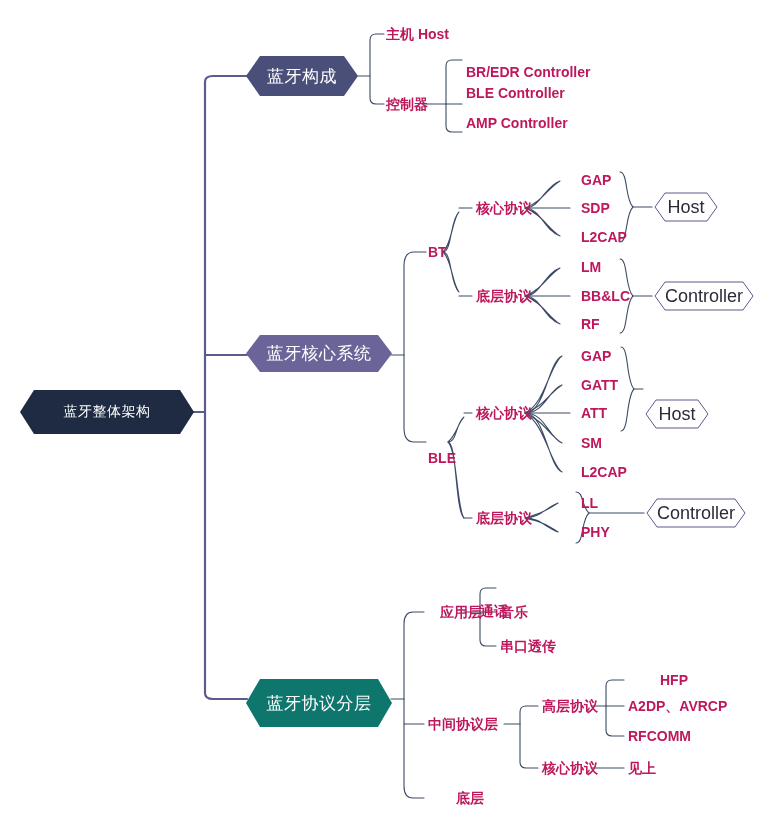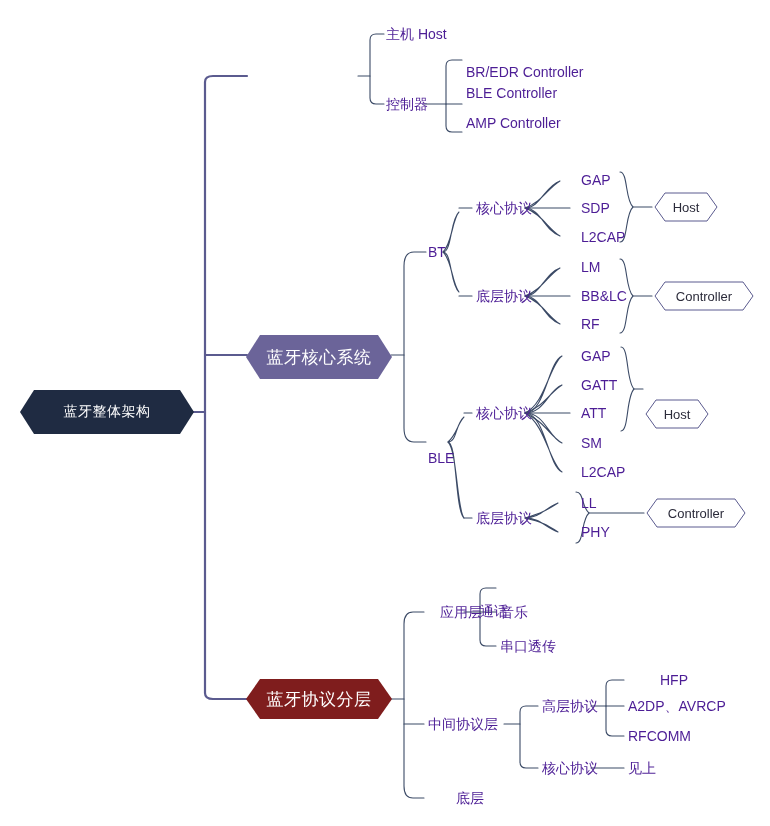--- a/index.html
+++ b/index.html
@@ -11,31 +11,32 @@
   .hex{
     position:absolute;display:flex;align-items:center;justify-content:center;
     color:#ffffff;font-size:17px;letter-spacing:.5px;white-space:nowrap;
     clip-path:polygon(14px 0,calc(100% - 14px) 0,100% 50%,calc(100% - 14px) 100%,14px 100%,0 50%);
   }
   .hex.root{font-size:14px;}
 
   
   .hextag{
     position:absolute;display:flex;align-items:center;justify-content:center;
-    font-size:13px;color:#2b2b3a;white-space:nowrap;
+    font-size:18px;color:#2b2b3a;white-space:nowrap;
     background:#ffffff;
   }
   .hextag .outline{position:absolute;left:0;top:0;width:100%;height:100%;}
   .hextag span{position:relative;z-index:2;}
 
   
   .lbl{
-    position:absolute;white-space:nowrap;color:#4c1d95;
+    position:absolute;white-space:nowrap;color:#be185d;
     font-size:14px;line-height:1;
     transform:translateY(-50%);
+    font-weight:bold;
   }
   .lbl.cn{font-size:14px;}
 </style>
 </head>
 <body>
 
 <div id="canvas">
 
   <svg class="links" viewBox="0 0 770 826">
     <g fill="none" stroke="#5b5b8f" stroke-width="2.2" stroke-linecap="round" stroke-linejoin="round">
@@ -116,26 +117,29 @@
       <path d="M606,706 L624,706"></path>
 
       <path d="M591,768 L624,768"></path>
     </g>
   </svg>
 
   <div class="hex root" style="left:20px;top:390px;width:174px;height:44px;background:#1f2b42;">
     <span>蓝牙整体架构</span>
   </div>
 
-
-  <div class="hex" style="left:246px;top:335px;width:146px;height:44px;background:#6b6499;">
+  <div class="hex" style="left:246px;top:56px;width:112px;height:40px;background:#4a4f7a;">
+    <span>蓝牙构成</span>
+  </div>
+
+  <div class="hex" style="left:246px;top:335px;width:146px;height:37px;background:#6b6499;">
     <span>蓝牙核心系统</span>
   </div>
 
-  <div class="hex" style="left:246px;top:679px;width:146px;height:40px;background:#7f1d1d;">
+  <div class="hex" style="left:246px;top:679px;width:146px;height:48px;background:#0f766e;">
     <span>蓝牙协议分层</span>
   </div>
 
   <div class="lbl cn" style="left:386px;top:34px;">主机 Host</div>
   <div class="lbl cn" style="left:386px;top:104px;">控制器</div>
 
   <div class="lbl" style="left:466px;top:64px;margin-top:8px;">BR/EDR Controller</div>
   <div class="lbl" style="left:466px;top:93px;">BLE Controller</div>
   <div class="lbl" style="left:466px;top:123px;">AMP Controller</div>
 

